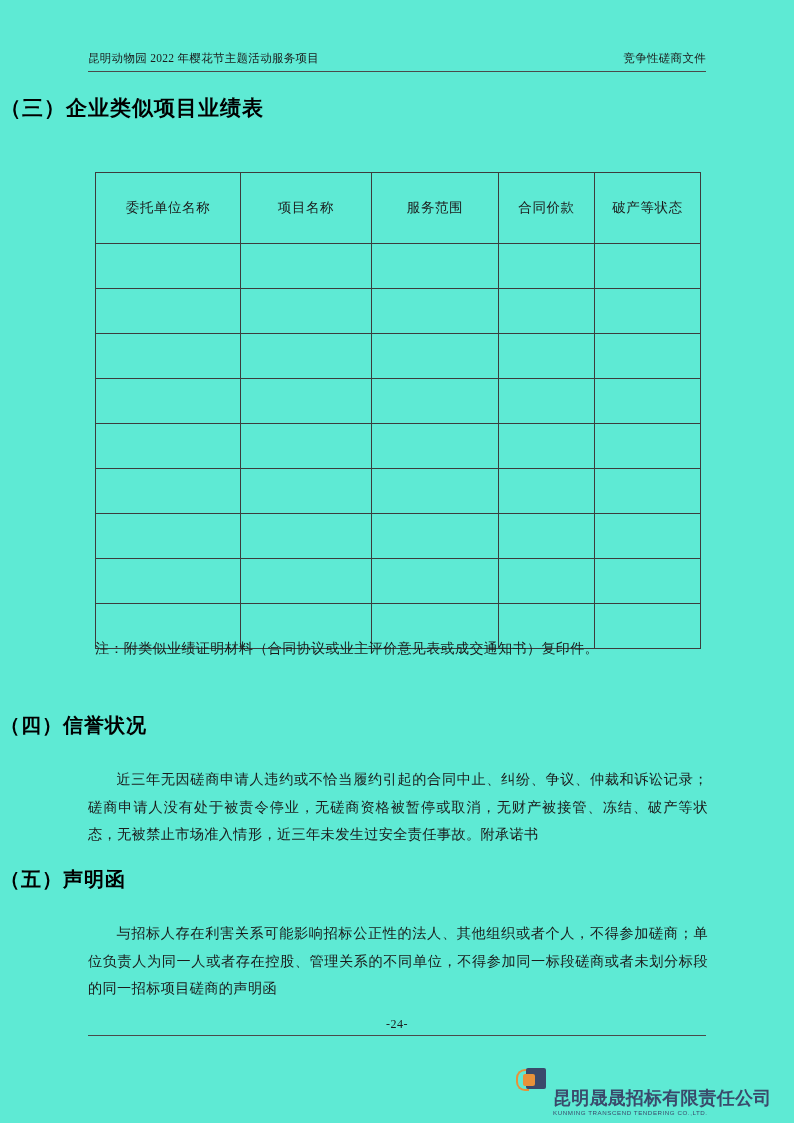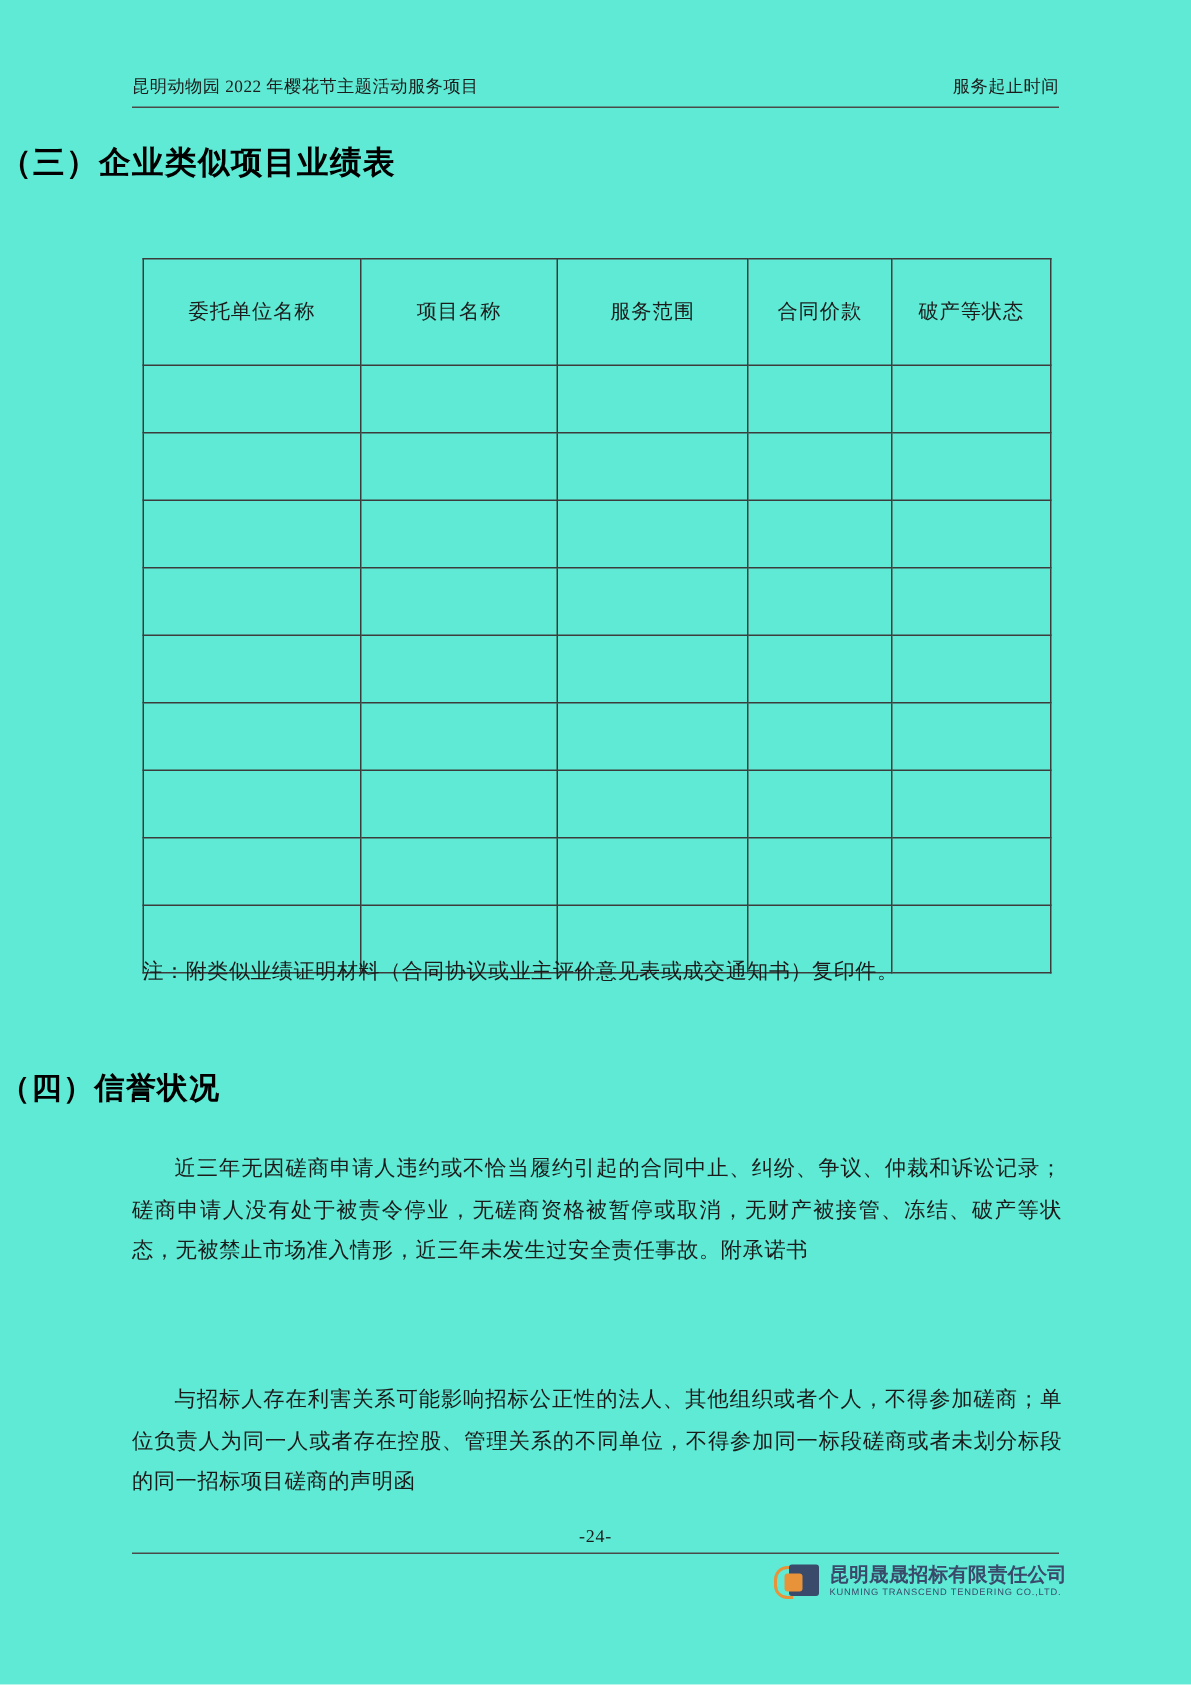--- a/index.html
+++ b/index.html
@@ -171,42 +171,43 @@
     border-left: 2.2px solid #e8923a;
     border-top: 2.2px solid #e8923a;
     border-bottom: 2.2px solid #e8923a;
     border-radius: 9px 0 0 9px;
     border-right: none;
   }
   .logo-text { line-height: 1.05; }
   .logo-cn {
     font-family: "Liberation Sans", "DejaVu Sans", sans-serif;
     font-weight: bold;
-    font-size: 13px;
+    font-size: 18px;
     color: #3a4a6b;
     letter-spacing: 0.2px;
     white-space: nowrap;
+    margin-top: 48px;
   }
   .logo-en {
     font-family: "Liberation Sans", "DejaVu Sans", sans-serif;
     font-size: 6.2px;
     color: #3a4a6b;
     letter-spacing: 0.55px;
     white-space: nowrap;
     margin-top: 2px;
   }
 </style>
 </head>
 <body>
 
 <div class="page">
 
   <div class="doc-header">
     <div class="left">昆明动物园 2022 年樱花节主题活动服务项目</div>
-    <div class="right">服务起止时间</div>
+    <div class="right">竞争性磋商文件</div>
   </div>
 
   <div class="section-title" id="title-main">（三）企业类似项目业绩表</div>
 
   <table class="perf-table">
     <colgroup>
       <col class="col-1">
         <col class="col-2">
         <col class="col-3">
         <col class="col-4">
@@ -286,20 +287,21 @@
         <td></td>
       </tr>
     </tbody>
   </table>
 
   <div class="note-line">注：附类似业绩证明材料（合同协议或业主评价意见表或成交通知书）复印件。</div>
 
   <div class="section-title" id="title-credit">（四）信誉状况</div>
   <div class="body-para" id="para-credit">近三年无因磋商申请人违约或不恰当履约引起的合同中止、纠纷、争议、仲裁和诉讼记录；磋商申请人没有处于被责令停业，无磋商资格被暂停或取消，无财产被接管、冻结、破产等状态，无被禁止市场准入情形，近三年未发生过安全责任事故。附承诺书</div>
 
+  <div class="section-title" id="title-declaration">（五）声明函</div>
   <div class="body-para" id="para-declaration">与招标人存在利害关系可能影响招标公正性的法人、其他组织或者个人，不得参加磋商；单位负责人为同一人或者存在控股、管理关系的不同单位，不得参加同一标段磋商或者未划分标段的同一招标项目磋商的声明函</div>
 
   <div class="page-number">-24-</div>
   <div class="footer-rule"></div>
 
   <div class="footer-logo">
     <div class="logo-mark">
       <div class="swoosh"></div>
       <div class="navy"></div>
       <div class="amber"></div>

